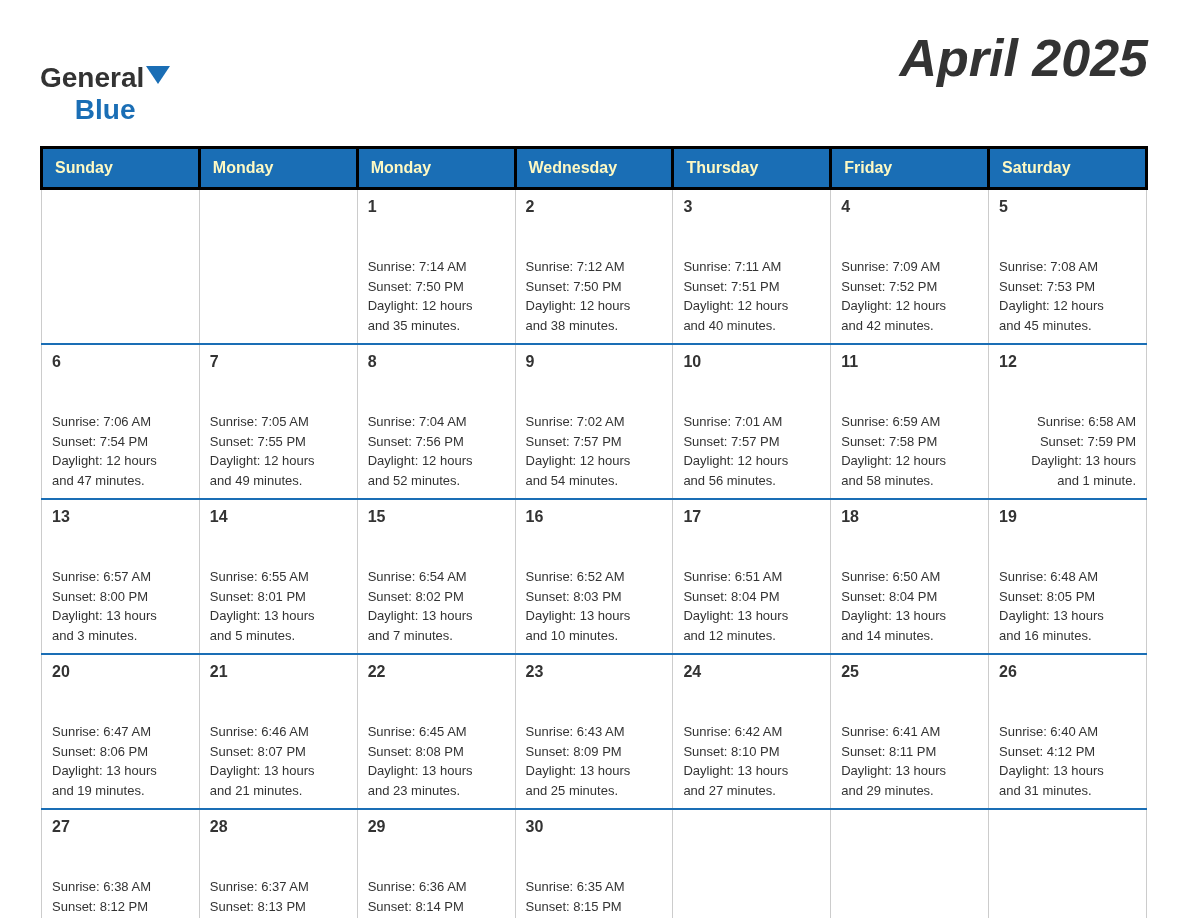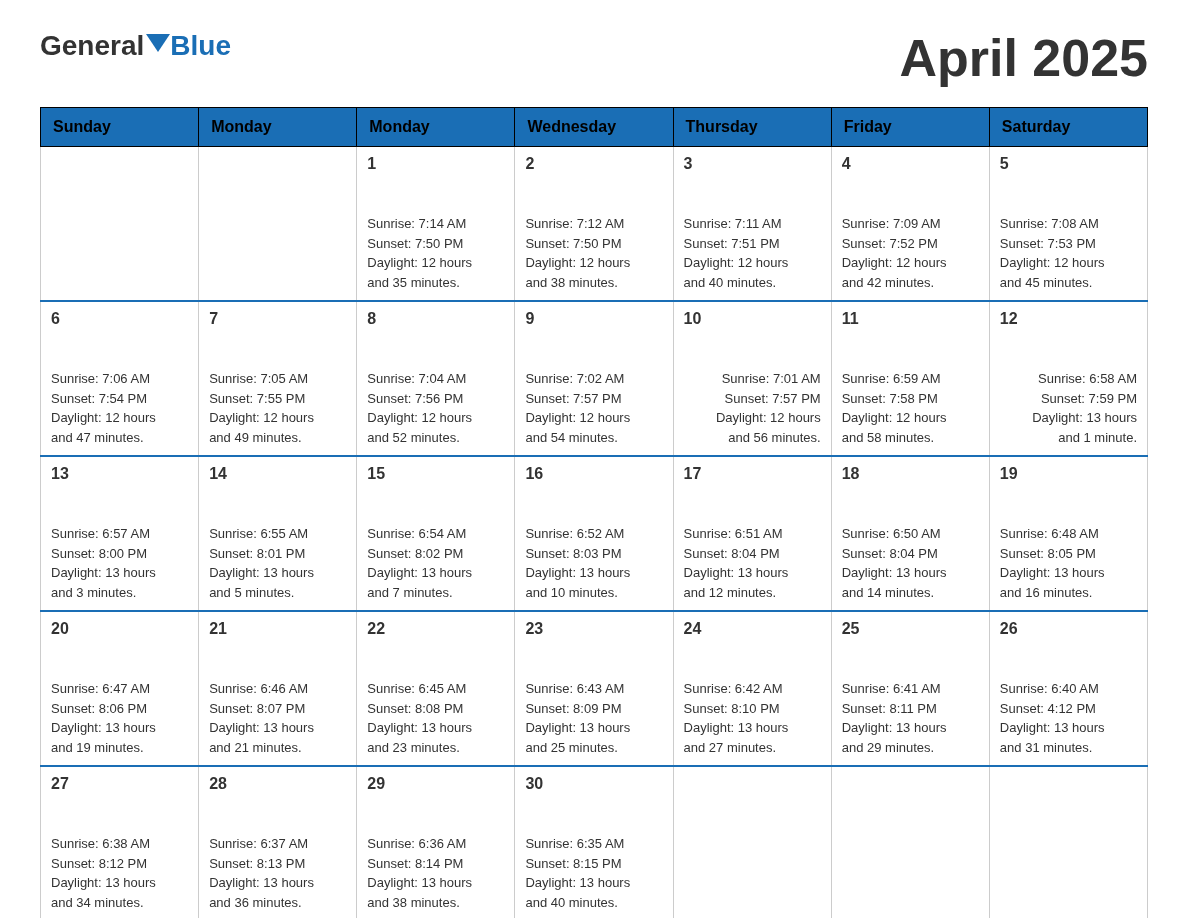--- a/index.html
+++ b/index.html
@@ -35,44 +35,45 @@
       width: 0;
       height: 0;
       border-left: 12px solid transparent;
       border-right: 12px solid transparent;
       border-top: 18px solid #1a6eb5;
       margin-left: 2px;
       margin-bottom: 6px;
     }
     .title-block {
       text-align: right;
+      font-style: italic;
     }
     .title-block h1 {
       font-size: 52px;
       font-weight: bold;
       color: #333;
       line-height: 1.1;
     }
     .title-block h2 {
       font-size: 22px;
       font-weight: normal;
       color: #333;
     }
     table {
       width: 100%;
       border-collapse: collapse;
     }
     thead tr th {
       background-color: #1a6eb5;
-      color: #000000;
+      color: #fef9c3;
       font-size: 16px;
       font-weight: bold;
       padding: 10px 12px;
       text-align: left;
-      border: 1px solid #000000;
+      border: 3px solid #000000;
     }
     tbody tr td {
       vertical-align: top;
       padding: 8px 10px;
       border: 1px solid #ccc;
       font-size: 13px;
       color: #333;
       width: 14.28%;
       min-height: 90px;
     }
@@ -94,21 +95,21 @@
     }
     .empty-cell {
       background: #fff;
     }
   </style>
 </head>
 <body>
 
 <div class="header">
   <div class="logo">
-    <div style="display:flex; flex-direction:row; align-items:flex-end;">
+    <div style="display:flex; flex-direction:column; align-items:center;margin-top:32px;">
       <div style="display:flex; align-items:center;">
         <span class="logo-text-general">General</span>
         <div class="logo-triangle"></div>
       </div>
       <span class="logo-text-blue">Blue</span>
     </div>
   </div>
   <div class="title-block">
     <h1>April 2025</h1>
   </div>
@@ -190,21 +191,21 @@
         </td>
         <td>
           <span class="day-number">9</span>
           <div class="day-info" style="white-space: pre-line;">Sunrise: 7:02 AM
 Sunset: 7:57 PM
 Daylight: 12 hours
 and 54 minutes.</div>
         </td>
         <td>
           <span class="day-number">10</span>
-          <div class="day-info" style="white-space: pre-line; text-align: right;">Sunrise: 7:01 AM
+          <div class="day-info" style="white-space: pre-line;">Sunrise: 7:01 AM
 Sunset: 7:57 PM
 Daylight: 12 hours
 and 56 minutes.</div>
         </td>
         <td>
           <span class="day-number">11</span>
           <div class="day-info" style="white-space: pre-line;">Sunrise: 6:59 AM
 Sunset: 7:58 PM
 Daylight: 12 hours
 and 58 minutes.</div>

